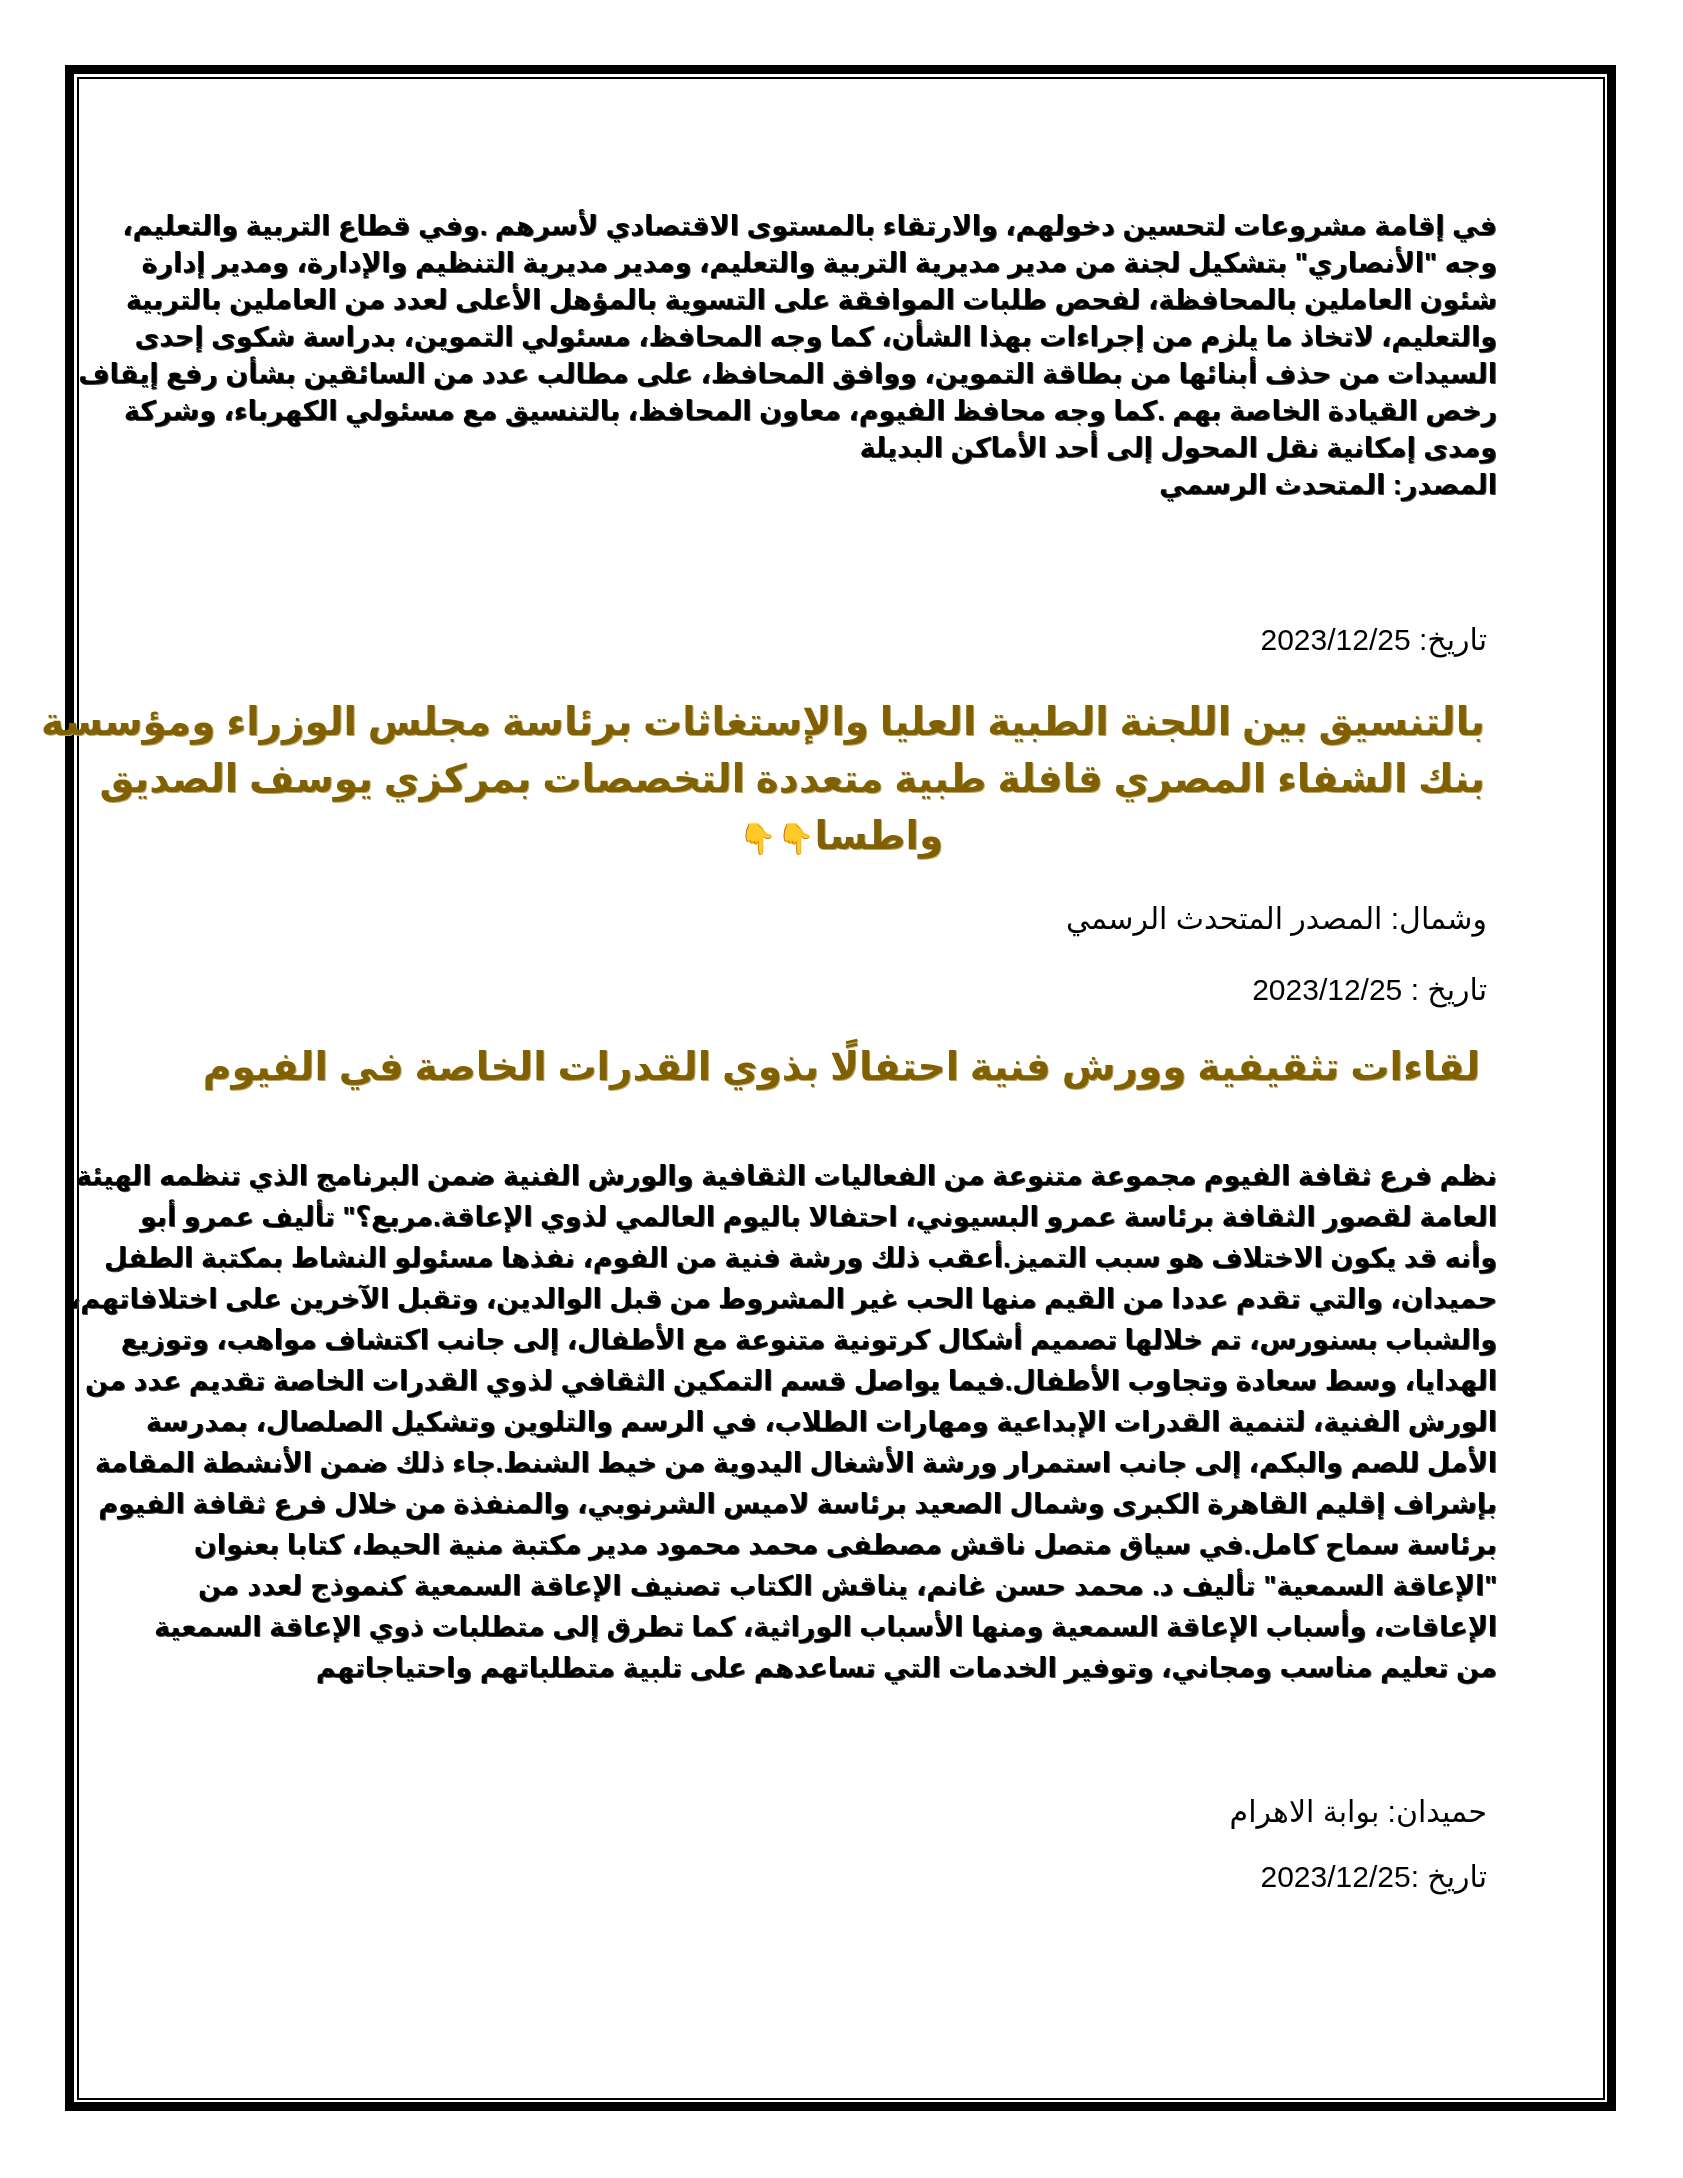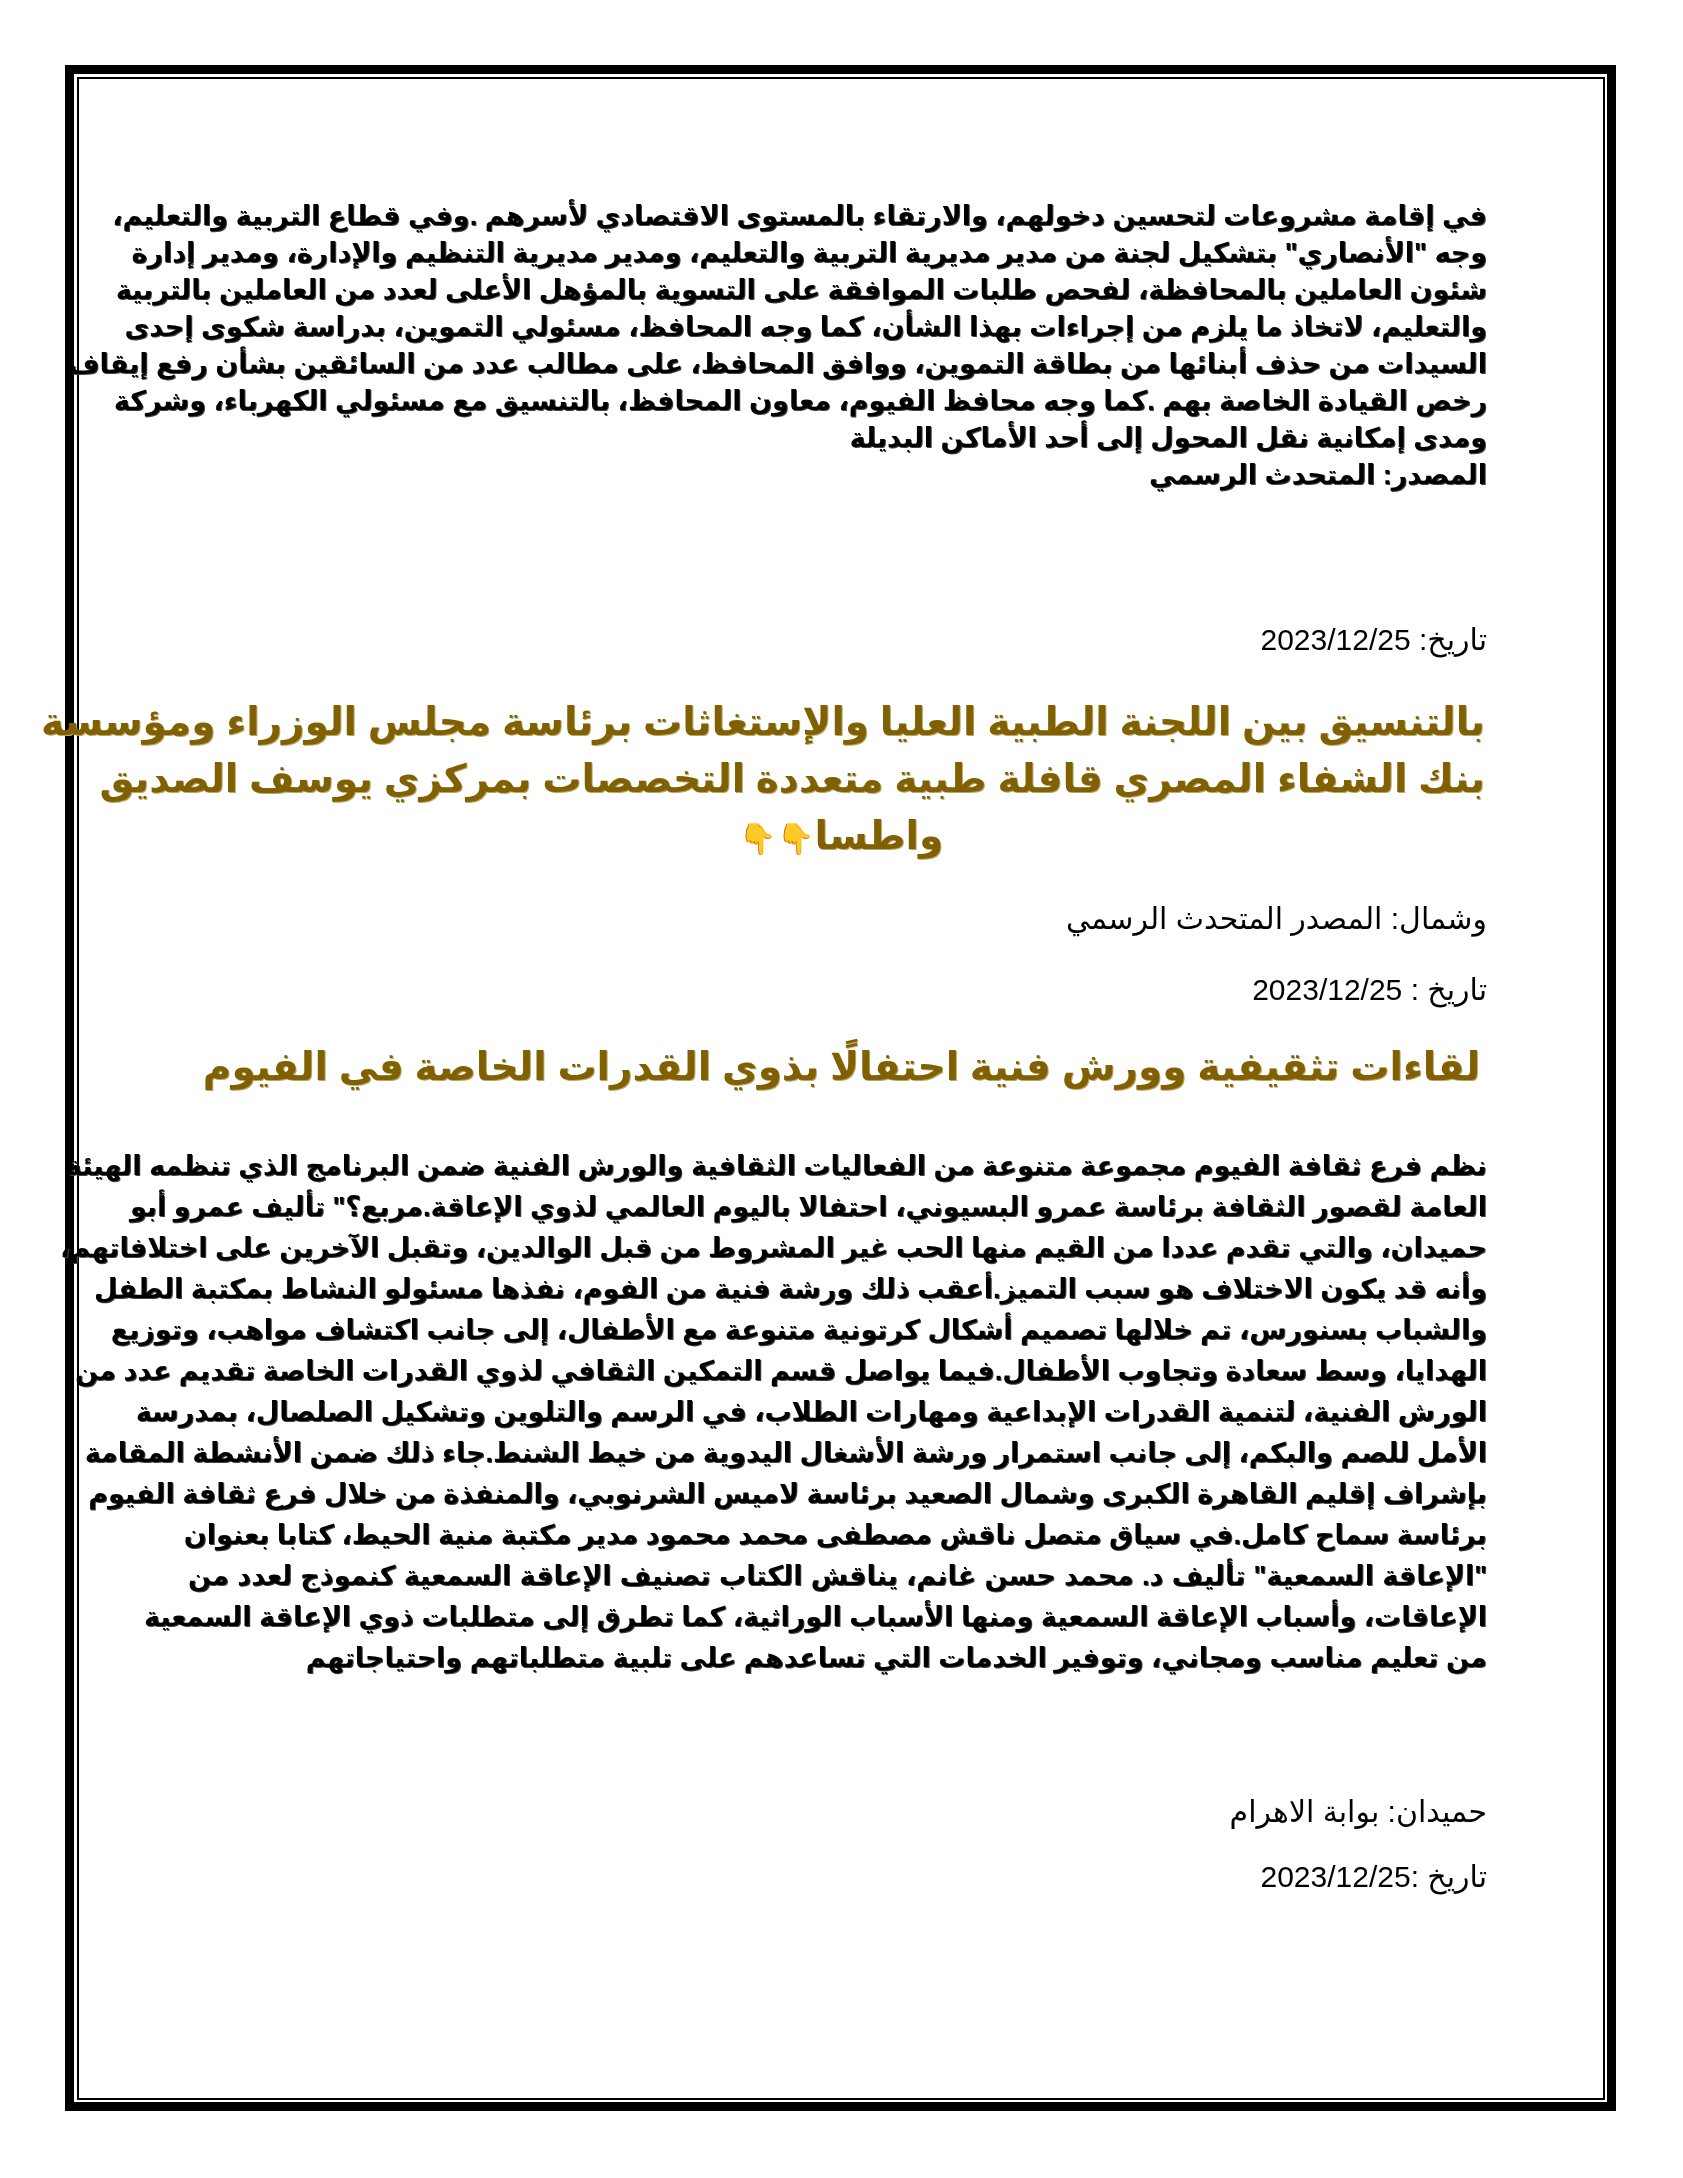--- a/index.html
+++ b/index.html
@@ -38,21 +38,21 @@
       left: 188px;
       width: 1299px;
       direction: rtl;
       text-align: justify;
     }
     .body-par {
       font-size: 27px;
       font-weight: bold;
       text-shadow: 1px 1px 0 #444;
       letter-spacing: 0;
-      margin: 0;
+      margin: 10px;
     }
     .body-par .line {
       display: block;
       text-align: justify;
       text-align-last: justify;
       white-space: nowrap;
     }
     .body-par .line.last {
       text-align-last: right;
     }
@@ -125,22 +125,22 @@
 <div class="meta-line" style="top:901px;">وشمال: المصدر المتحدث الرسمي</div>
 <div class="meta-line" style="top:972px;margin-left:29px;">تاريخ : 2023/12/25</div>
 
 <div class="title t2">
   <span class="tline">لقاءات تثقيفية وورش فنية احتفالًا بذوي القدرات الخاصة في الفيوم</span>
 </div>
 
 <div class="content body-par p2">
   <span class="line">نظم فرع ثقافة الفيوم مجموعة متنوعة من الفعاليات الثقافية والورش الفنية ضمن البرنامج الذي تنظمه الهيئة</span>
   <span class="line">العامة لقصور الثقافة برئاسة عمرو البسيوني، احتفالا باليوم العالمي لذوي الإعاقة.مربع؟" تأليف عمرو أبو</span>
+  <span class="line">وأنه قد يكون الاختلاف هو سبب التميز.أعقب ذلك ورشة فنية من الفوم، نفذها مسئولو النشاط بمكتبة الطفل</span>
   <span class="line">حميدان، والتي تقدم عددا من القيم منها الحب غير المشروط من قبل الوالدين، وتقبل الآخرين على اختلافاتهم،</span>
-  <span class="line">وأنه قد يكون الاختلاف هو سبب التميز.أعقب ذلك ورشة فنية من الفوم، نفذها مسئولو النشاط بمكتبة الطفل</span>
   <span class="line">والشباب بسنورس، تم خلالها تصميم أشكال كرتونية متنوعة مع الأطفال، إلى جانب اكتشاف مواهب، وتوزيع</span>
   <span class="line">الهدايا، وسط سعادة وتجاوب الأطفال.فيما يواصل قسم التمكين الثقافي لذوي القدرات الخاصة تقديم عدد من</span>
   <span class="line">الورش الفنية، لتنمية القدرات الإبداعية ومهارات الطلاب، في الرسم والتلوين وتشكيل الصلصال، بمدرسة</span>
   <span class="line">الأمل للصم والبكم، إلى جانب استمرار ورشة الأشغال اليدوية من خيط الشنط.جاء ذلك ضمن الأنشطة المقامة</span>
   <span class="line">بإشراف إقليم القاهرة الكبرى وشمال الصعيد برئاسة لاميس الشرنوبي، والمنفذة من خلال فرع ثقافة الفيوم</span>
   <span class="line">برئاسة سماح كامل.في سياق متصل ناقش مصطفى محمد محمود مدير مكتبة منية الحيط، كتابا بعنوان</span>
   <span class="line">"الإعاقة السمعية" تأليف د. محمد حسن غانم، يناقش الكتاب تصنيف الإعاقة السمعية كنموذج لعدد من</span>
   <span class="line">الإعاقات، وأسباب الإعاقة السمعية ومنها الأسباب الوراثية، كما تطرق إلى متطلبات ذوي الإعاقة السمعية</span>
   <span class="line last">من تعليم مناسب ومجاني، وتوفير الخدمات التي تساعدهم على تلبية متطلباتهم واحتياجاتهم</span>
 </div>

